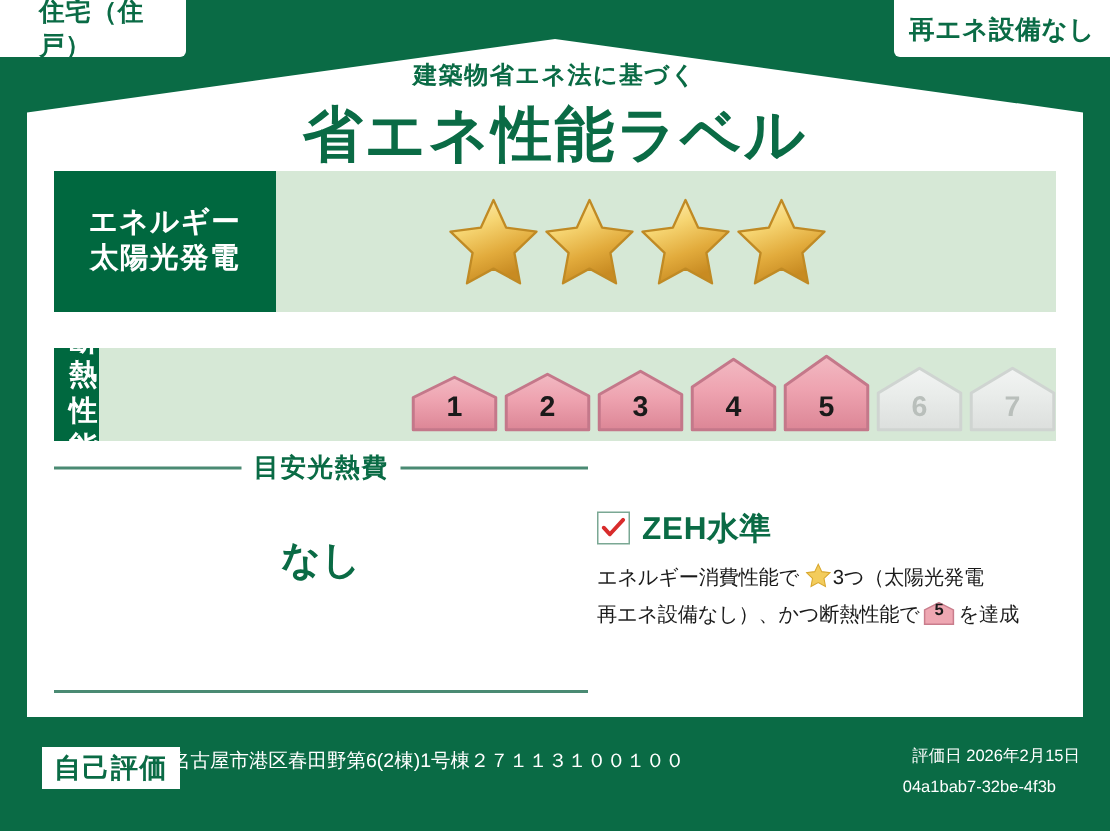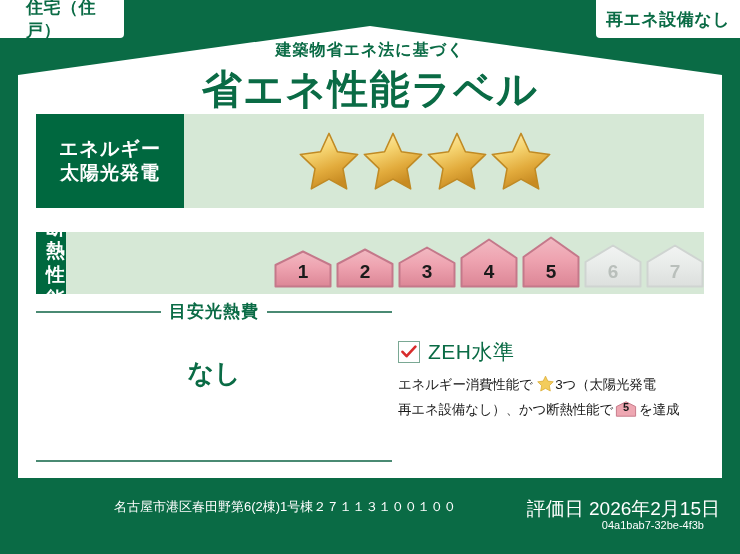--- a/index.html
+++ b/index.html
@@ -162,21 +162,21 @@
     margin-bottom: 8px;
   }
   .zeh-check {
     width: 22px; height: 22px;
     border: 1.5px solid #7aa894;
     background: #fff;
     display: flex; align-items: center; justify-content: center;
     flex: none;
   }
   .zeh-title {
-    font-size: 21px; font-weight: normal; color: #0a6b45;
+    font-size: 21px; font-weight: bold; color: #0a6b45;
     letter-spacing: 0.5px;
   }
   .zeh-desc {
     font-size: 13.5px; color: #1a1a1a;
     line-height: 1.62;
     letter-spacing: -0.2px;
   }
   .inline-star { vertical-align: -3px; margin: 0 1px; }
   .inline-house {
     display: inline-block;
@@ -212,21 +212,21 @@
     left: 114px; top: 12px;
     color: #ffffff;
     font-size: 13px;
     line-height: 1.45;
     max-width: 370px;
   }
   .eval-date {
     position: absolute;
     right: 20px; top: 10px;
     color: #ffffff;
-    font-size: 19px;
+    font-size: 11px;
     text-align: right;
     white-space: nowrap;
   }
   .eval-id {
     position: absolute;
     right: 36px; top: 33px;
     color: #ffffff;
     font-size: 11px;
     text-align: center;
     white-space: nowrap;
@@ -432,20 +432,21 @@
       <span>再エネ設備なし）、かつ断熱性能で</span><span class="inline-house">
         <svg width="22" height="16" viewBox="0 0 22 16" aria-hidden="true">
           <polygon points="11,0.8 20.6,5.6 20.6,15.2 1.4,15.2 1.4,5.6" fill="#eea7b2" stroke="#c97d8c" stroke-width="1"></polygon>
         </svg>
         <span>5</span>
       </span><span>を達成</span>
     </div>
   </div>
 
   <div class="footer">
+    <div class="self-eval">自己評価</div>
     <div class="address">名古屋市港区春田野第6(2棟)1号棟２７１１３１００１００</div>
     <div class="eval-date">
       <span>評価日</span>
       <span>2026年2月15日</span>
     </div>
     <div class="eval-id">04a1bab7-32be-4f3b</div>
   </div>
 
 </div>
 

